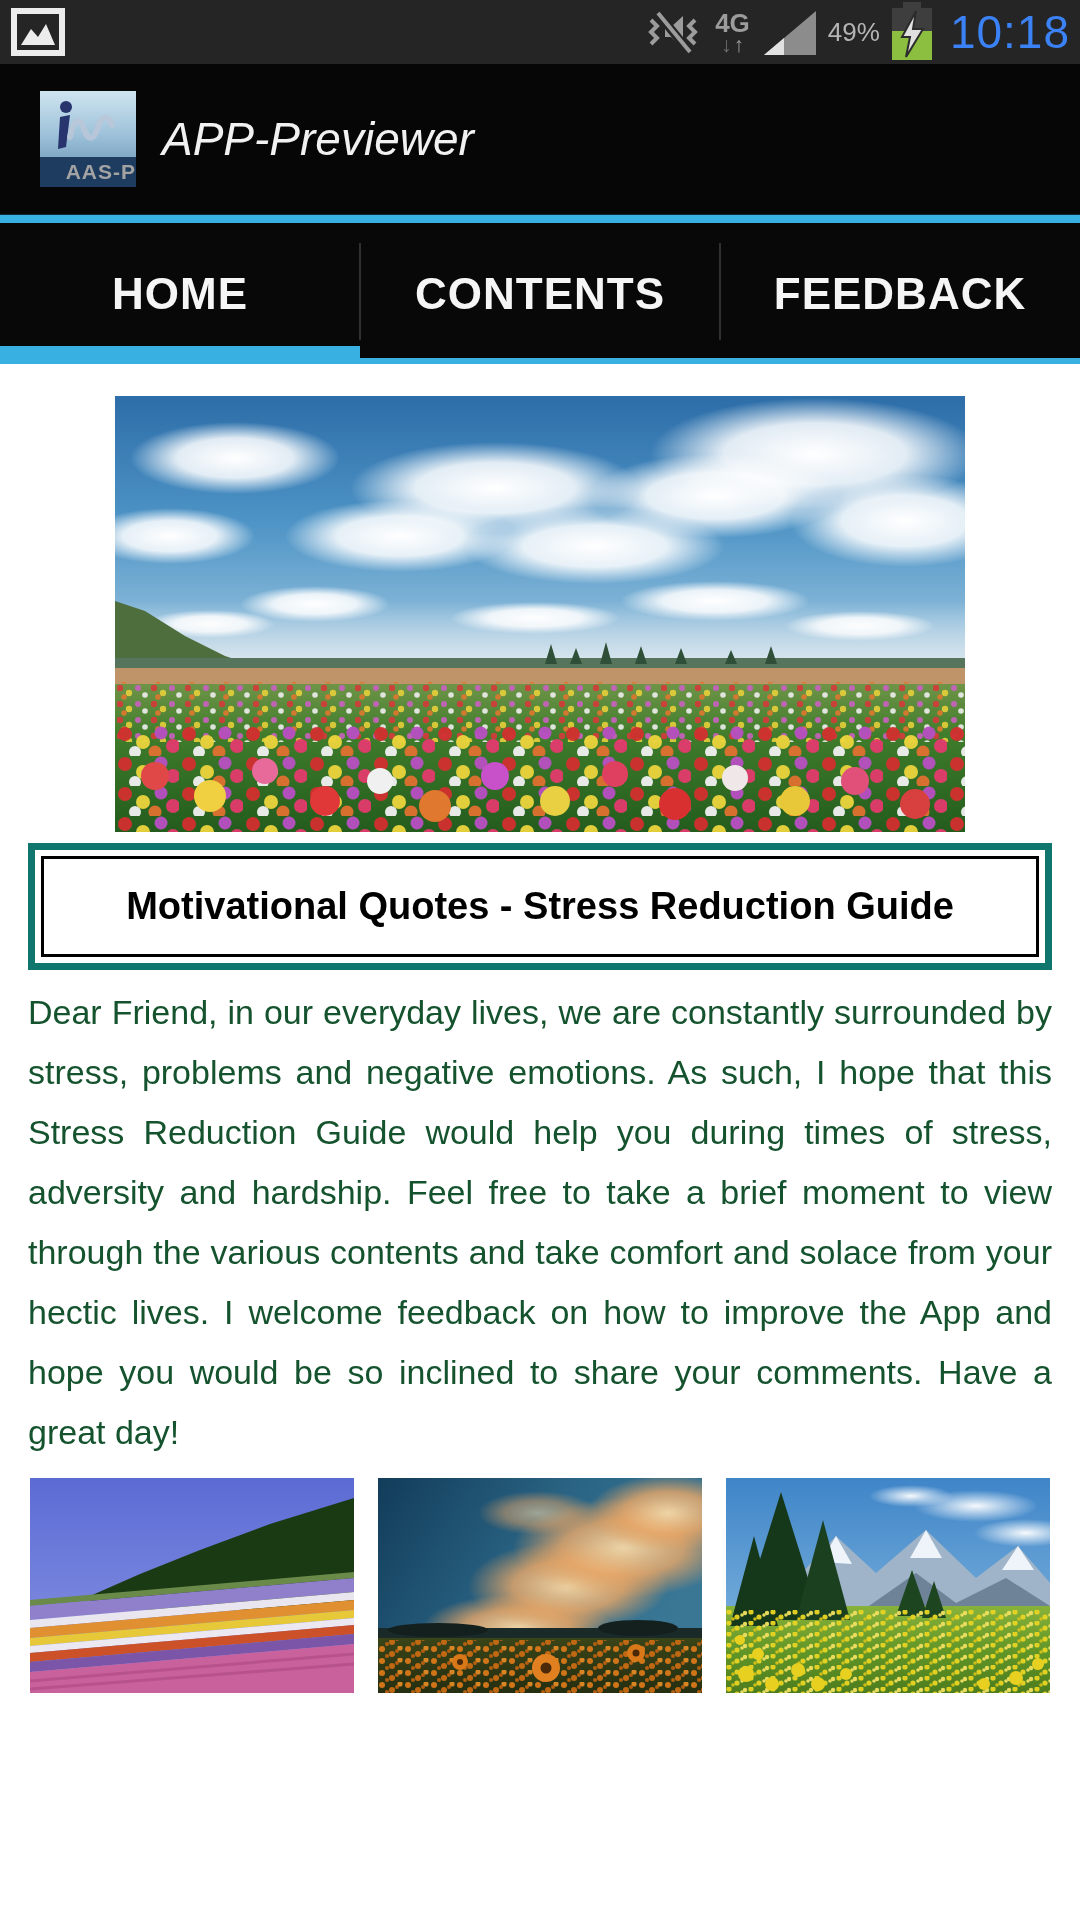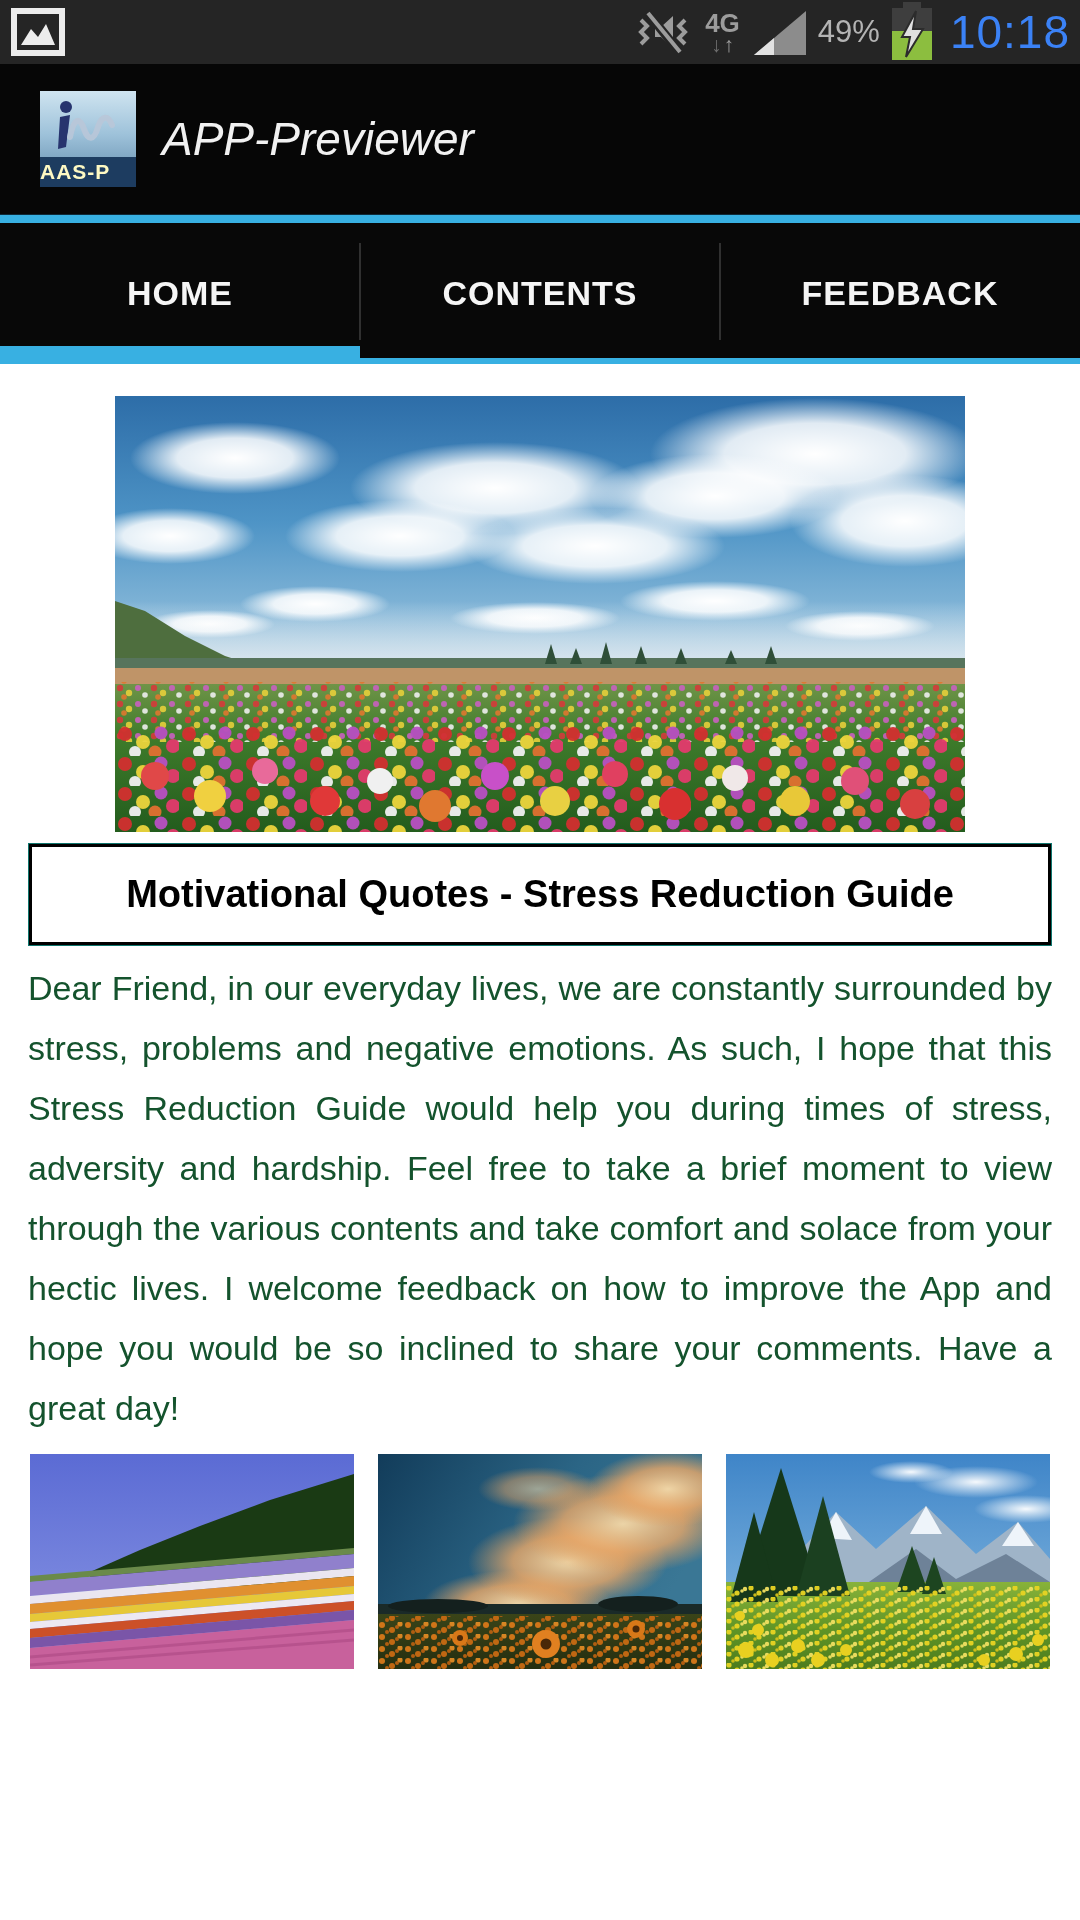--- a/index.html
+++ b/index.html
@@ -5,21 +5,21 @@
   html,body{margin:0;padding:0;background:#000;}
   .screen{width:1080px;height:1920px;background:#fff;position:relative;overflow:hidden;
           font-family:"Liberation Sans",sans-serif;}
 
   
   .status-bar{height:64px;background:#252525;display:flex;align-items:center;
               padding:16px 10px;box-sizing:border-box;}
   .status-left{display:flex;align-items:center;margin-right:auto;}
   .status-right{display:flex;align-items:center;gap:12px;}
   .sb-time{font-size:46px;color:#3b82f6;letter-spacing:1px;margin-left:6px;}
-  .sb-pct{font-size:31px;color:#b4b4b4;}
+  .sb-pct{font-size:26px;color:#b4b4b4;}
   .net4g{display:flex;flex-direction:column;align-items:center;line-height:1;}
   .net4g .lbl{font-size:26px;font-weight:bold;color:#9c9c9c;}
   .net4g .arrows{display:flex;gap:2px;margin-top:-2px;font-size:21px;font-weight:bold;}
   .net4g .dn{color:#6e6e6e;}
   .net4g .up{color:#9c9c9c;}
   .signal{position:relative;width:54px;height:46px;}
   .signal .big{position:absolute;right:0;bottom:0;width:0;height:0;
                border-left:52px solid transparent;border-bottom:44px solid #8c8c8c;}
   .signal .small{position:absolute;left:2px;bottom:0;width:0;height:0;
                border-left:20px solid transparent;border-bottom:17px solid #e2e2e2;}
@@ -28,38 +28,38 @@
   .battery .fill{position:absolute;left:0;right:0;bottom:0;height:55%;background:#8CBE3F;}
   .battery svg{position:absolute;left:0;top:0;}
 
   
   .action-bar{height:150px;background:#060606;display:flex;align-items:center;
               padding-left:40px;box-sizing:border-box;}
   .app-icon{width:96px;height:96px;position:relative;flex:0 0 auto;
             background:linear-gradient(180deg,#cfe4f0 0%,#9ec2da 45%,#5d87a8 100%);}
   .app-icon svg{position:absolute;top:0;left:0;}
   .app-icon .band{position:absolute;bottom:0;left:0;right:0;height:30px;background:#1d3c60;
-                  color:#fef9c3;font-weight:bold;font-size:21px;text-align:left;line-height:30px;
+                  color:#a3a3a3;font-weight:bold;font-size:21px;text-align:right;line-height:30px;
                   letter-spacing:1px;}
   .ab-title{color:#f1f1f1;font-size:46px;margin-left:26px;font-weight:400;font-style:italic;}
   .accent-line{height:8px;background:#38B0E2;border-top:1px solid #0e2a38;}
 
   
   .tab-bar{height:141px;background:#080808;display:flex;}
   .tab{flex:1;position:relative;display:flex;align-items:center;justify-content:center;cursor:pointer;}
-  .tab .tab-label{color:#f5f5f5;font-size:34px;font-weight:bold;letter-spacing:1px;}
+  .tab .tab-label{color:#f5f5f5;font-size:44px;font-weight:bold;letter-spacing:1px;}
   .tab::after{content:"";position:absolute;left:0;right:0;bottom:0;height:6px;background:#38B0E2;}
   .tab.selected::after{height:18px;}
   .tab:not(:first-child)::before{content:"";position:absolute;left:-1px;top:20px;bottom:24px;
         width:2px;background:#303030;}
 
   
   .content{background:#fff;}
   .hero{display:block;width:850px;height:436px;margin:32px auto 0;}
-  .title-box{margin:11px 28px 12px;border:1px solid #0f766e;padding:0;}
+  .title-box{margin:11px 28px 12px;border:7px solid #0f766e;padding:6px;}
   .title-box-inner{border:3px solid #000;}
   .page-title{margin:0;padding:26px 8px;font-size:38px;font-weight:bold;text-align:center;
               color:#000;white-space:nowrap;overflow:hidden;}
   .intro{margin:9px 28px 16px;font-size:34px;line-height:60px;text-align:justify;color:#14532d;}
   .thumbs{display:flex;justify-content:space-between;margin:16px 30px 0;}
   .thumb{width:324px;height:215px;display:block;cursor:pointer;}
 </style>
 </head>
 <body>
 

